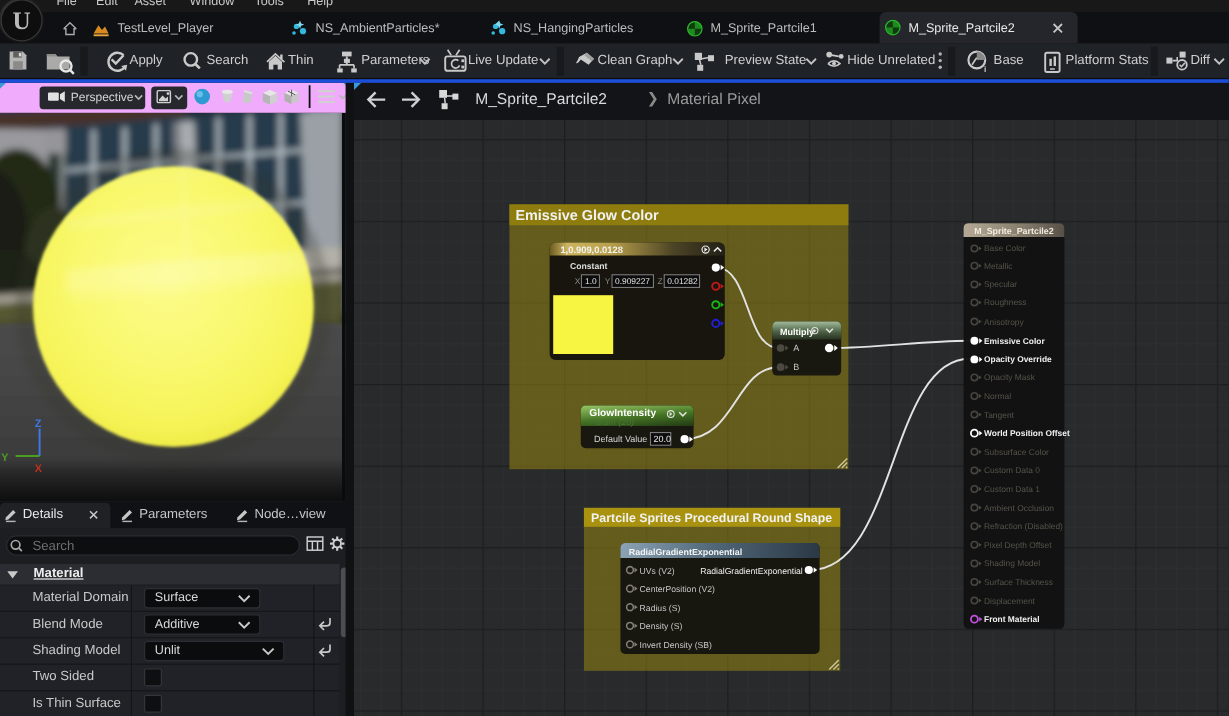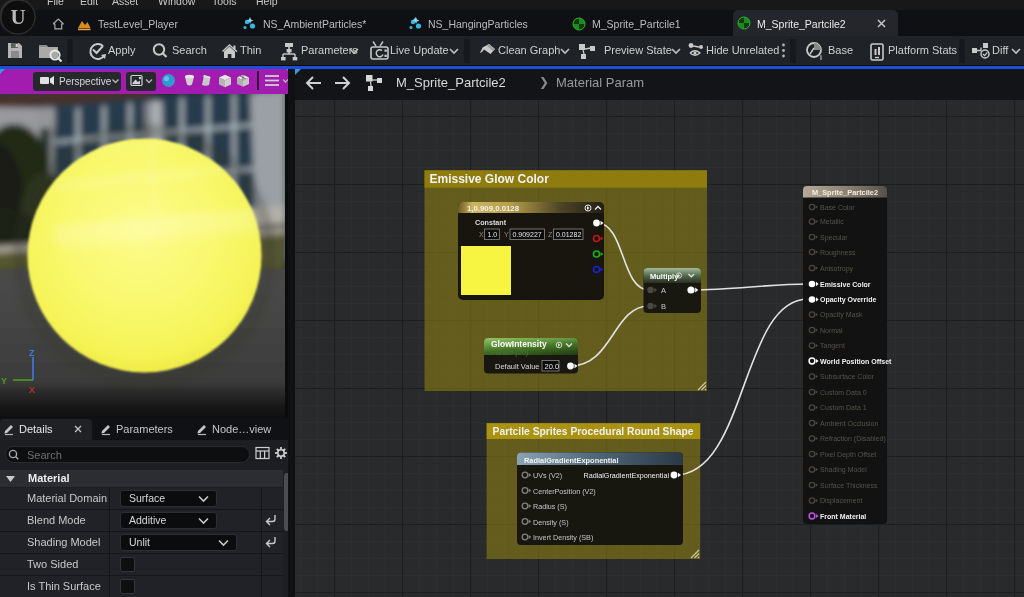--- a/index.html
+++ b/index.html
@@ -9,21 +9,21 @@
 #menubar{left:0;top:0;width:1024px;height:10px;background:#181818;overflow:hidden;z-index:30;}
 #menubar .mi{position:absolute;top:-4.8px;font-size:10.5px;color:#c9c9c9;}
 #tabbar{left:0;top:10px;width:1024px;height:26px;background:#0e1013;z-index:29;}
 .tabtxt{position:absolute;top:7.5px;font-size:10.5px;color:#bcbcbc;white-space:nowrap;}
 #activetab{position:absolute;left:733px;top:0px;width:165px;height:26px;background:#24262b;border-radius:5px 5px 0 0;}
 #toolbar{left:0;top:36px;width:1024px;height:29px;background:#1f2226;border-bottom:4px solid #1d4ed8;z-index:28;}
 .tbtxt{position:absolute;top:8px;font-size:11px;color:#cfcfcf;white-space:nowrap;}
 .tsep{position:absolute;top:3px;width:6px;height:24px;background:#17191c;}
 #ulogo{left:-1px;top:-2px;width:38px;height:38px;border-radius:50%;background:radial-gradient(circle at 35% 30%,#3c3c3c,#141414 70%);z-index:40;}
 
-#vptool{left:0;top:66px;width:291px;height:28px;background:#a21caf;z-index:10;}
+#vptool{left:0;top:66px;width:291px;height:28px;background:#f0abfc;z-index:10;}
 #viewport{left:0;top:94px;width:288px;height:324px;overflow:hidden;z-index:5;background:#111;}
 .vbtn{position:absolute;background:#26282d;border-radius:3px;color:#d6d6d6;font-size:10.5px;}
 
 #details{left:0;top:418px;width:291px;height:179px;background:#1c1e22;z-index:10;}
 #dtabs{position:absolute;left:0;top:0;width:291px;height:22px;background:#0f1114;}
 .dtab{position:absolute;top:5px;font-size:11px;color:#c5c5c5;white-space:nowrap;}
 #dactive{position:absolute;left:0;top:1px;width:92px;height:21px;background:#1f2125;border-radius:4px 4px 0 0;}
 .drow{position:absolute;left:0;width:283px;height:21px;background:#202227;border-bottom:1px solid #15161a;}
 .dlabel{position:absolute;left:15px;top:4px;font-size:11px;color:#c9c9c9;padding-left:12px;}
 .dd{position:absolute;top:2px;height:15px;background:#0b0c0e;border:1px solid #2c2e33;border-radius:3px;color:#d8d8d8;font-size:10.5px;}
@@ -388,21 +388,21 @@
         <line x1="275" y1="11" x2="277.4" y2="11"></line>
           <line x1="284.6" y1="11" x2="287" y2="11"></line>
         <line x1="276.8" y1="6.8" x2="278.5" y2="8.5"></line>
           <line x1="283.5" y1="13.5" x2="285.2" y2="15.2"></line>
         <line x1="285.2" y1="6.8" x2="283.5" y2="8.5"></line>
           <line x1="278.5" y1="13.5" x2="276.8" y2="15.2"></line>
       </g>
     </g>
   </svg>
   <div style="position:absolute;left:0;top:52px;width:283px;height:17px;background:#2b2d32;">
-    <span style="position:absolute;left:28px;top:2px;font-size:11px;font-weight:bold;color:#ededed;">Material</span>
+    <span style="position:absolute;left:28px;top:2px;font-size:11px;font-weight:bold;color:#ededed;text-decoration:underline;">Material</span>
     <svg class="abs" style="left:6px;top:5px;" width="10" height="8">
         <path d="M0 1 h9 l-4.5 6 z" fill="#c9c9c9"></path>
       </svg>
   </div>
   <div class="drow" style="top:70px;">
     <div class="dlabel">Material Domain</div>
     <div class="dd" style="left:120px;width:95px;">
         <span style="position:absolute;left:8px;top:1px;">Surface</span>
       <svg class="abs" style="left:77px;top:4px;" width="12" height="8">
           <path d="M1 1.5 l4.5 4.5 l4.5 -4.5" stroke="#c9c9c9" stroke-width="1.6" fill="none"></path>
@@ -458,21 +458,21 @@
     <g fill="#d8d8d8">
       <rect x="71" y="9" width="6.5" height="6.5"></rect>
       <rect x="82" y="12" width="5" height="5"></rect>
       <rect x="73" y="20" width="5" height="5"></rect>
       <line x1="77" y1="14" x2="83" y2="14" stroke="#d8d8d8" stroke-width="1.2"></line>
       <line x1="75.5" y1="15.5" x2="76" y2="20" stroke="#d8d8d8" stroke-width="1.2"></line>
     </g>
   </svg>
   <span style="position:absolute;left:101px;top:9px;font-size:13px;color:#dadada;">M_Sprite_Partcile2</span>
   <span style="position:absolute;left:244px;top:9px;font-size:12px;color:#8a8a8a;">❯</span>
-  <span style="position:absolute;left:261px;top:9px;font-size:13px;color:#9a9a9a;">Material Param</span>
+  <span style="position:absolute;left:261px;top:9px;font-size:13px;color:#9a9a9a;">Material Pixel</span>
 </div>
 
 <div id="graph" class="abs"><svg width="729" height="497" viewBox="0 0 729 497">
 <defs>
         <pattern id="gridp" width="68" height="68" patternUnits="userSpaceOnUse" patternTransform="translate(39,16)">
 <rect width="68" height="68" fill="#282a2b"></rect>
 <g stroke="#2c2e2f" stroke-width="1">
 <line x1="17.5" y1="0" x2="17.5" y2="68"></line>
             <line x1="34.5" y1="0" x2="34.5" y2="68"></line>
             <line x1="51.5" y1="0" x2="51.5" y2="68"></line>

